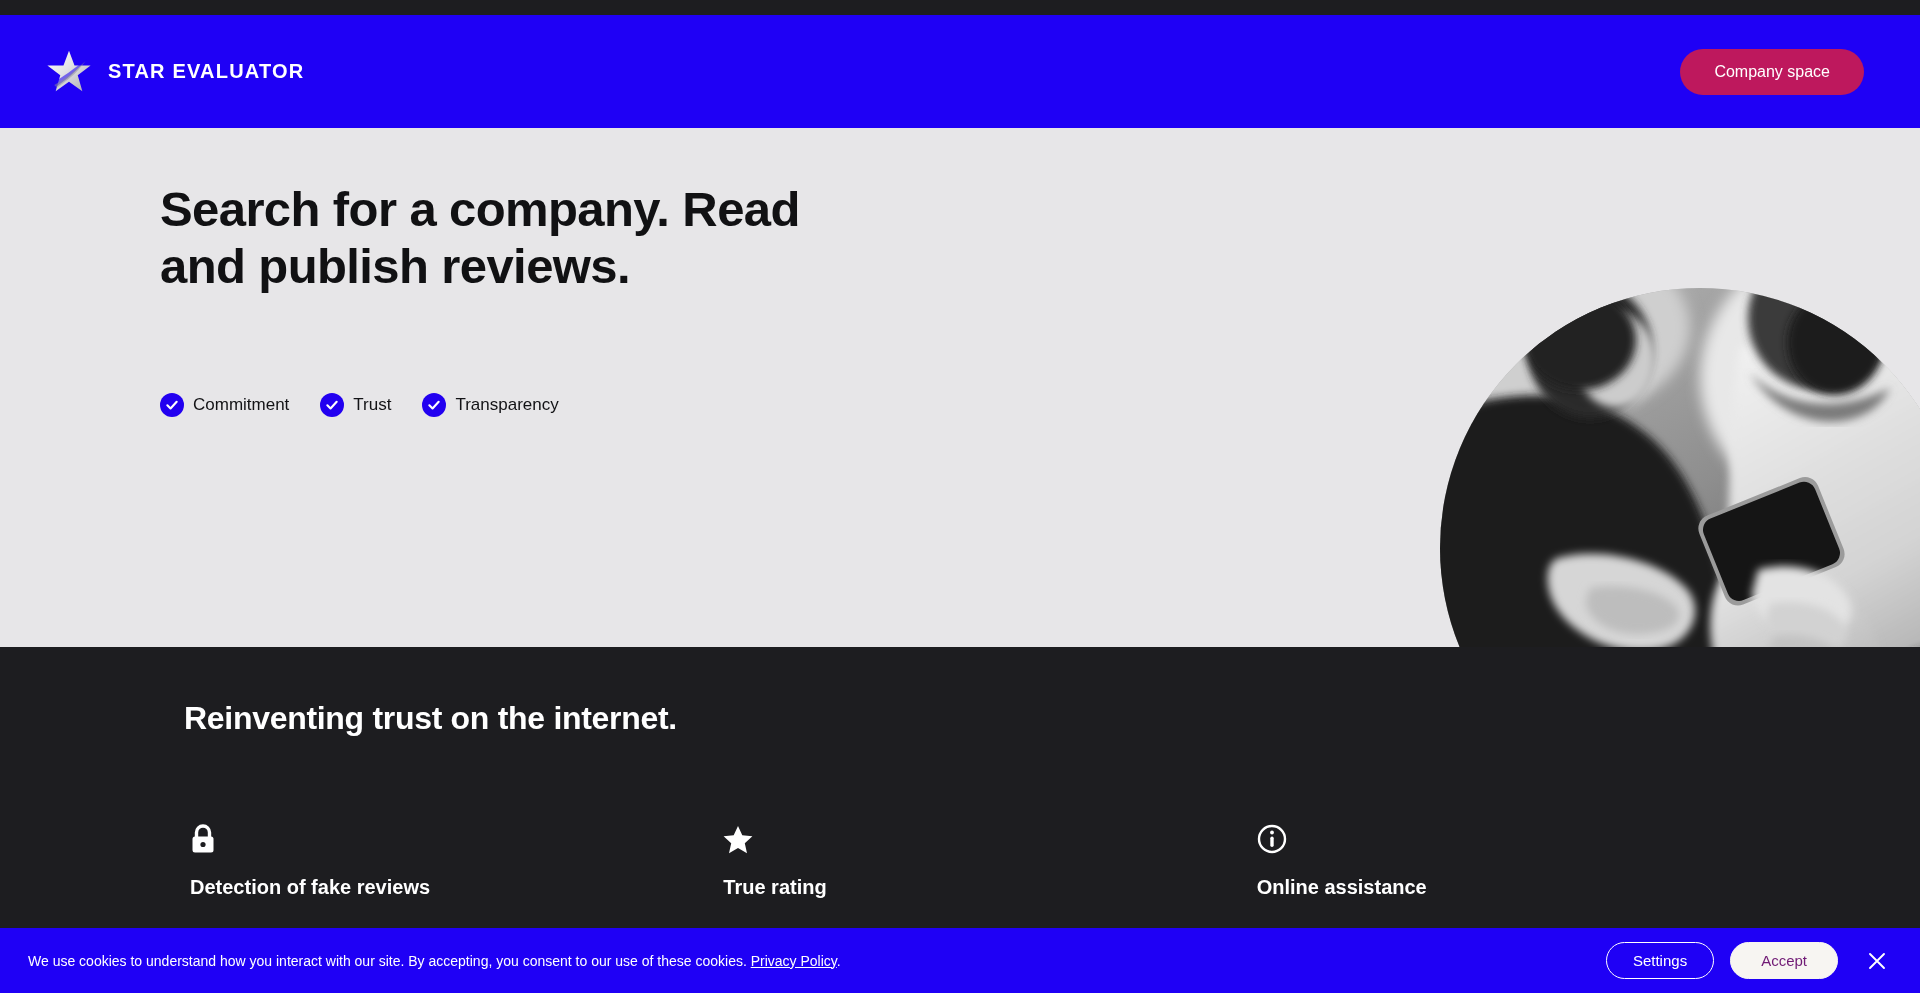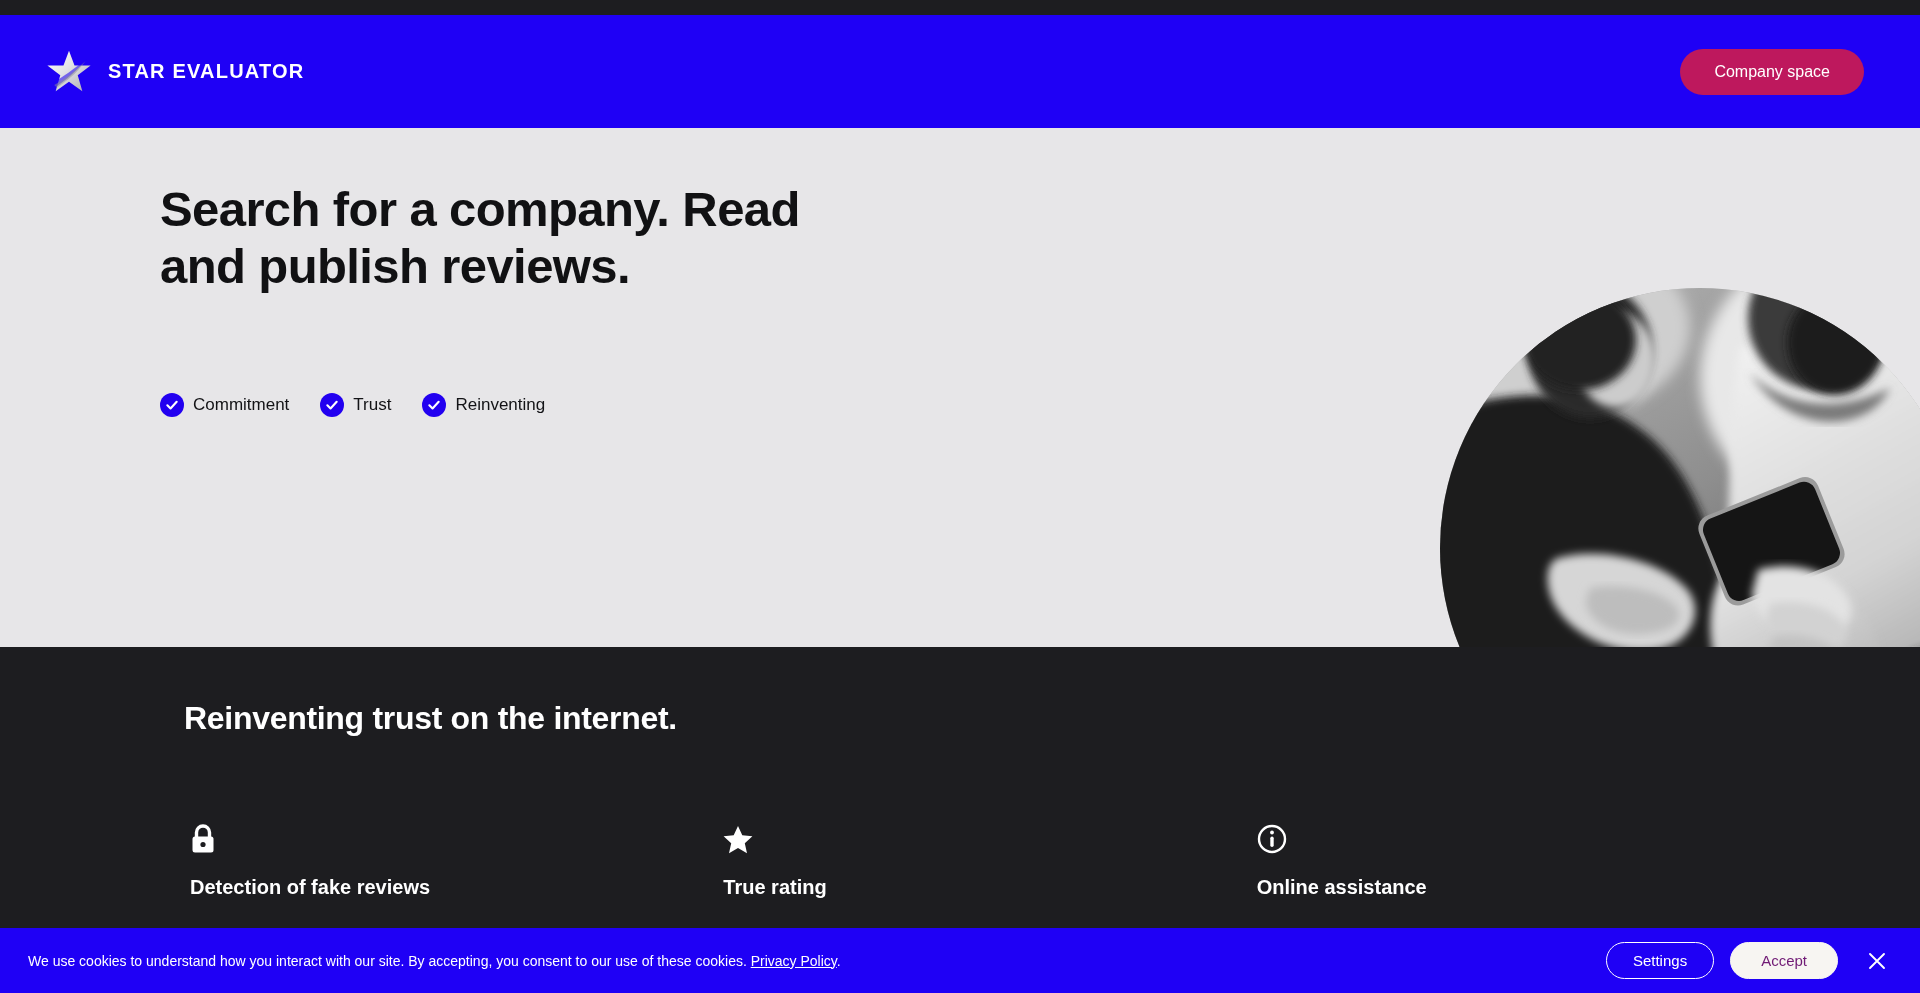--- a/index.html
+++ b/index.html
@@ -231,21 +231,21 @@
           </svg>
         </span>
         <span class="badge-label">Trust</span>
       </div>
       <div class="badge">
         <span class="badge-check">
           <svg viewBox="0 0 24 24" xmlns="http://www.w3.org/2000/svg">
             <path d="M4 12.5 L9.5 18 L20 6.5" fill="none" stroke="#ffffff" stroke-width="3.6" stroke-linecap="round" stroke-linejoin="round"></path>
           </svg>
         </span>
-        <span class="badge-label">Reinventing</span>
+        <span class="badge-label">Transparency</span>
       </div>
     </div>
 
     <div class="hero-photo">
       <svg viewBox="0 0 520 520" xmlns="http://www.w3.org/2000/svg" preserveAspectRatio="xMidYMid slice">
         <defs>
           <linearGradient id="bgw" x1="0" y1="0" x2="0.6" y2="1">
             <stop offset="0%" stop-color="#b9b9b9"></stop>
             <stop offset="50%" stop-color="#8e8e8e"></stop>
             <stop offset="100%" stop-color="#4e4e4e"></stop>

